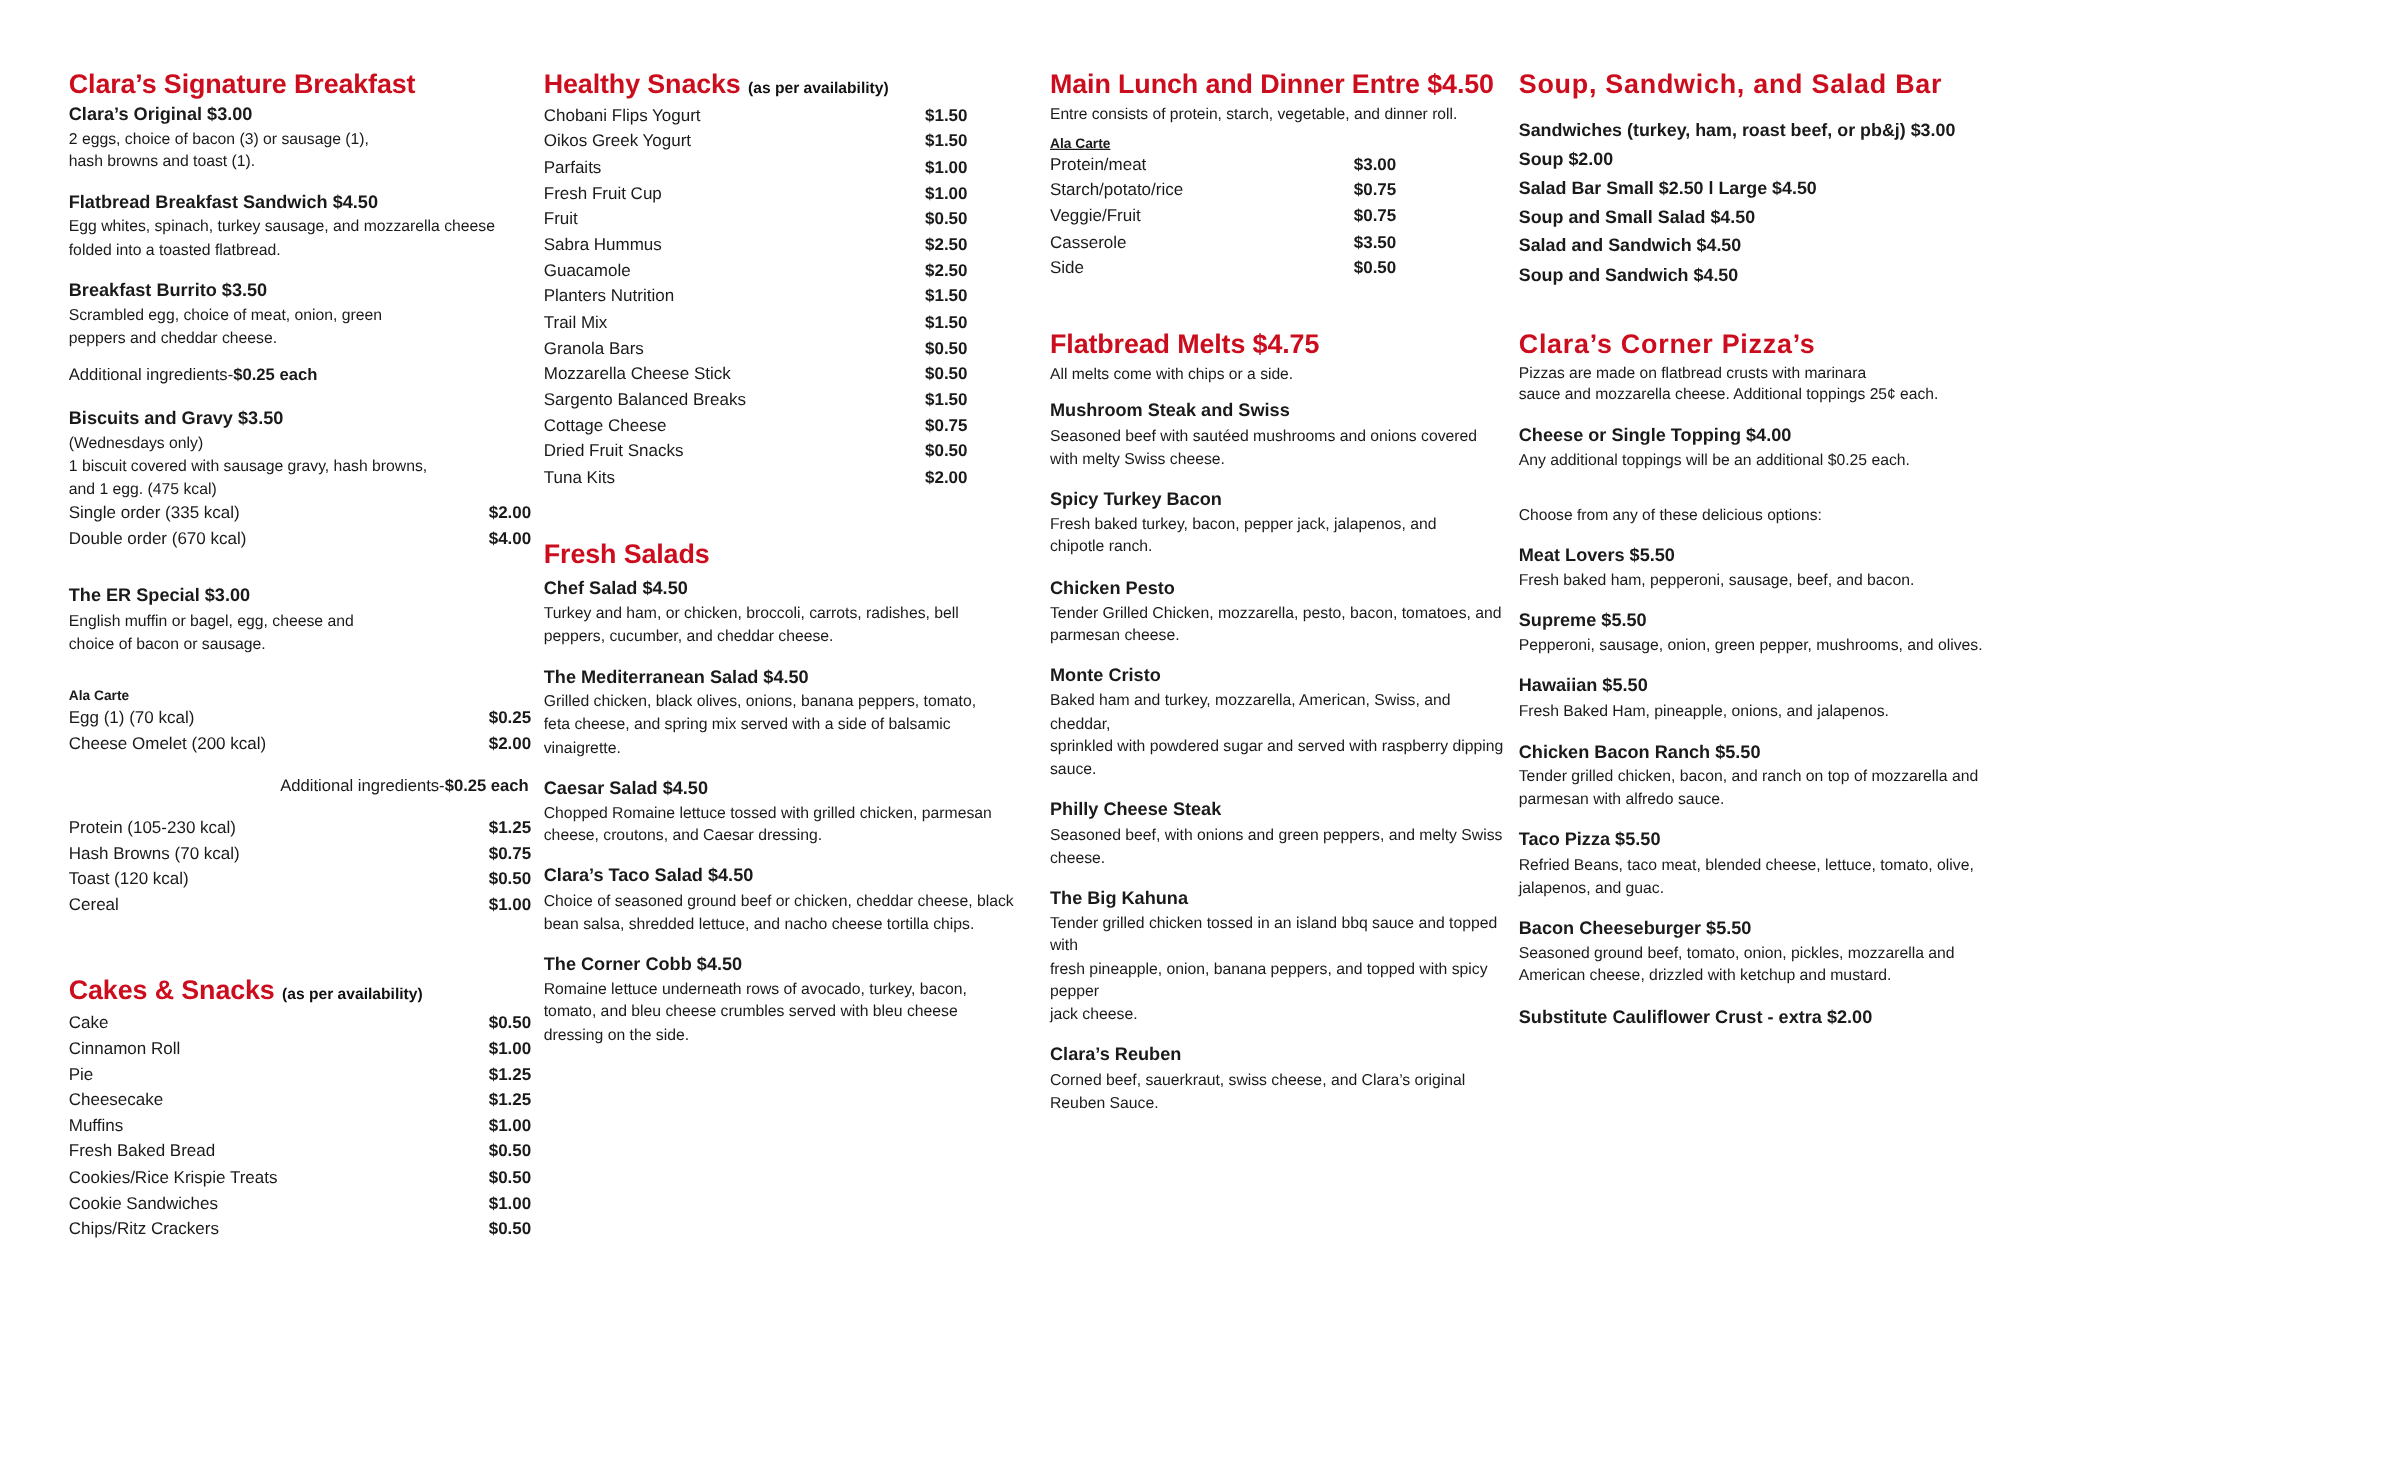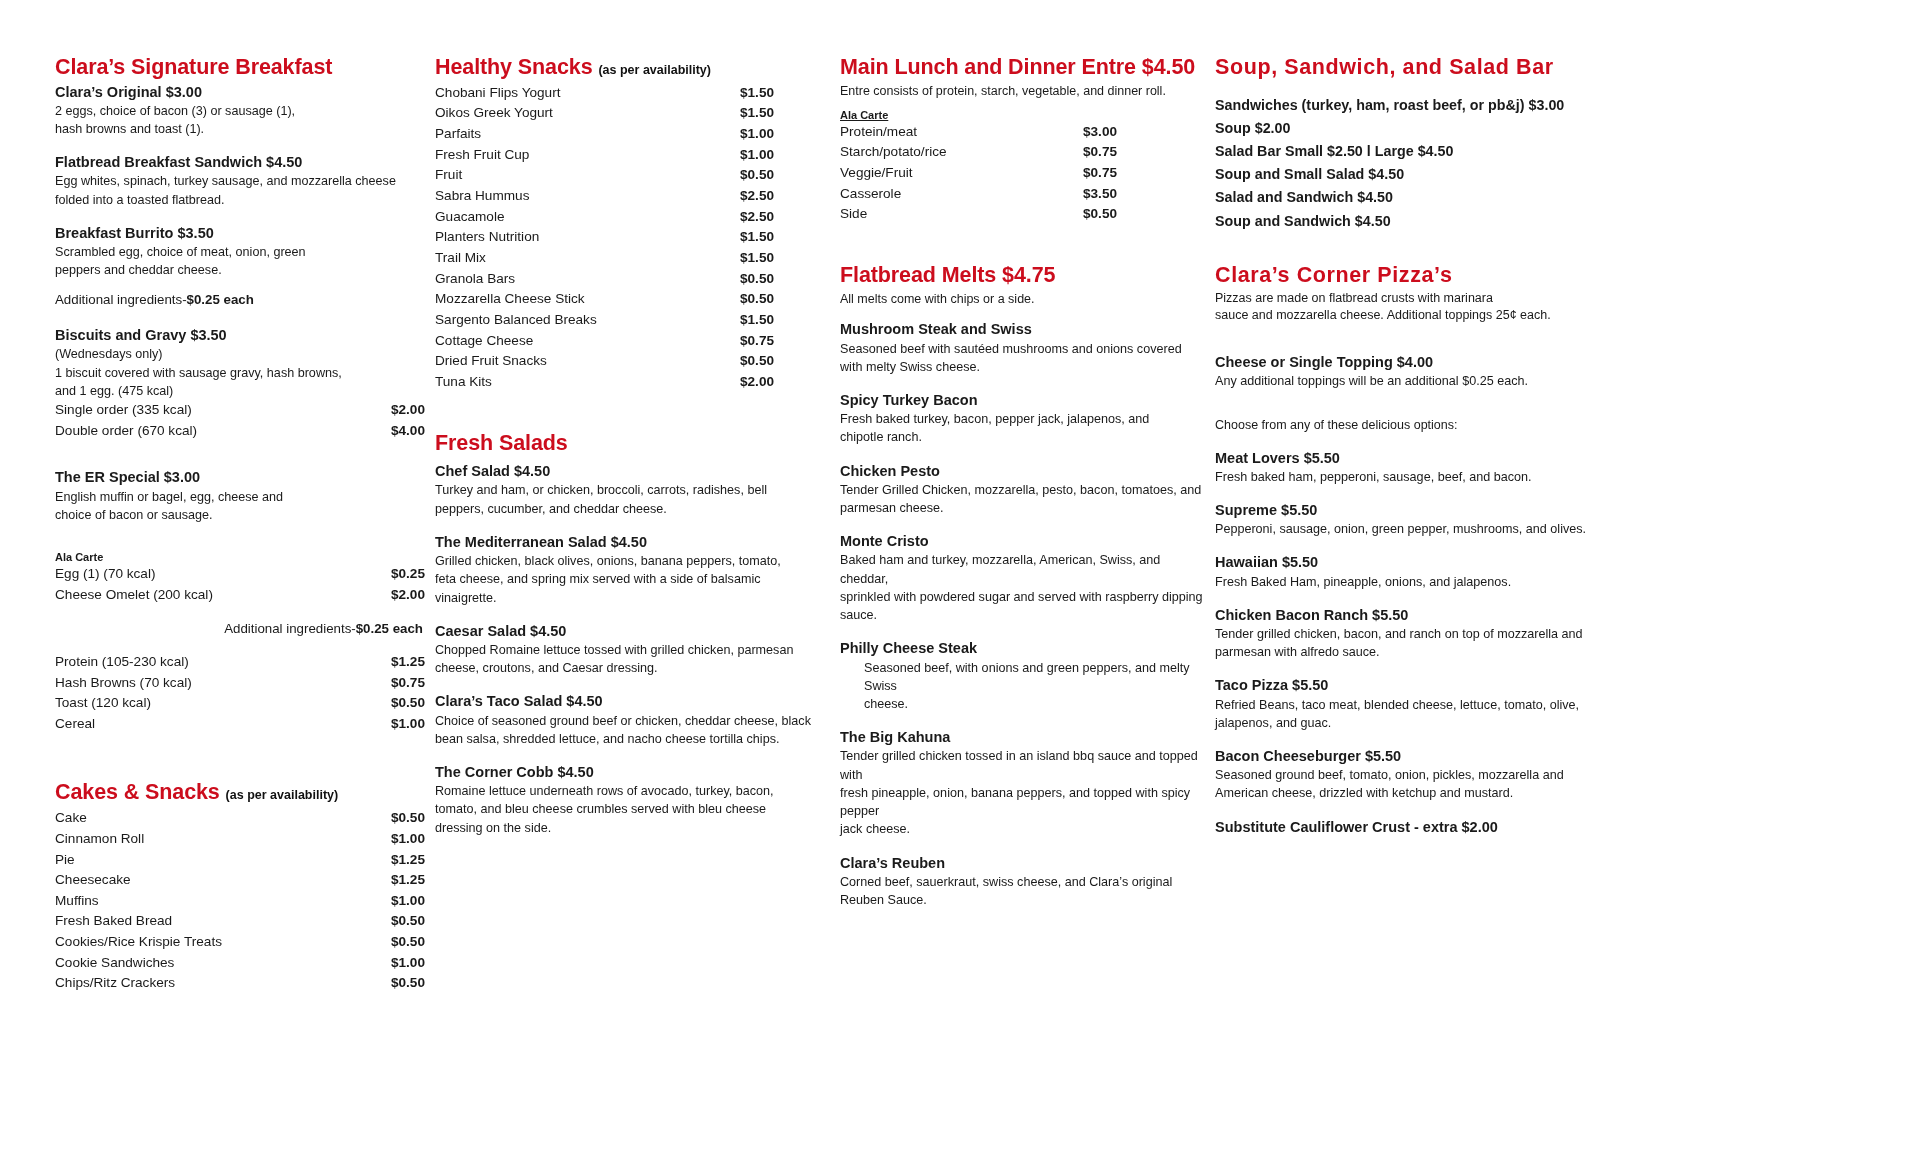--- a/index.html
+++ b/index.html
@@ -418,21 +418,21 @@
 parmesan cheese.</div>
     </div>
     <div class="item">
       <div class="item-title">Monte Cristo</div>
       <div class="item-desc" style="white-space: pre-line;">Baked ham and turkey, mozzarella, American, Swiss, and cheddar,
 sprinkled with powdered sugar and served with raspberry dipping
 sauce.</div>
     </div>
     <div class="item">
       <div class="item-title">Philly Cheese Steak</div>
-      <div class="item-desc" style="white-space: pre-line; margin-left: 24px;">Seasoned beef, with onions and green peppers, and melty Swiss
+      <div class="item-desc" style="white-space: pre-line;">Seasoned beef, with onions and green peppers, and melty Swiss
 cheese.</div>
     </div>
     <div class="item">
       <div class="item-title">The Big Kahuna</div>
       <div class="item-desc" style="white-space: pre-line;">Tender grilled chicken tossed in an island bbq sauce and topped with
 fresh pineapple, onion, banana peppers, and topped with spicy pepper
 jack cheese.</div>
     </div>
     <div class="item">
       <div class="item-title">Clara’s Reuben</div>
@@ -448,21 +448,21 @@
     <p class="bold-line">Sandwiches (turkey, ham, roast beef, or pb&amp;j) $3.00</p>
     <p class="bold-line">Soup $2.00</p>
     <p class="bold-line">Salad Bar   Small $2.50 l Large $4.50</p>
     <p class="bold-line">Soup and Small Salad $4.50</p>
     <p class="bold-line">Salad and Sandwich $4.50</p>
     <p class="bold-line">Soup and Sandwich $4.50</p>
 
     <div class="sp-30"></div>
 
     <h2 class="section-head wide">Clara’s Corner Pizza’s</h2>
-    <p class="section-note" style="margin-bottom: 29px; white-space: pre-line;">Pizzas are made on flatbread crusts with marinara
+    <p class="section-note" style="margin-bottom: 16px; white-space: pre-line;">Pizzas are made on flatbread crusts with marinara
 sauce and mozzarella cheese. Additional toppings 25¢ each.</p>
 
     <div class="item">
       <div class="item-title">Cheese or Single Topping $4.00</div>
       <div class="item-desc" style="margin-bottom:25px">Any additional toppings will be an additional $0.25 each.</div>
       <p class="pizza-opts ital" style="margin:0">Choose from any of these delicious options:</p>
     </div>
 
     <div class="item">
       <div class="item-title">Meat Lovers $5.50</div>

